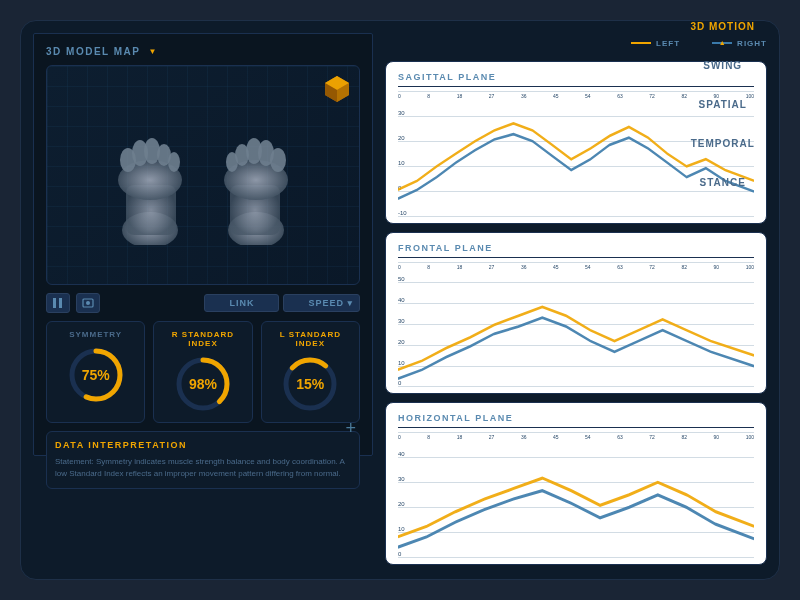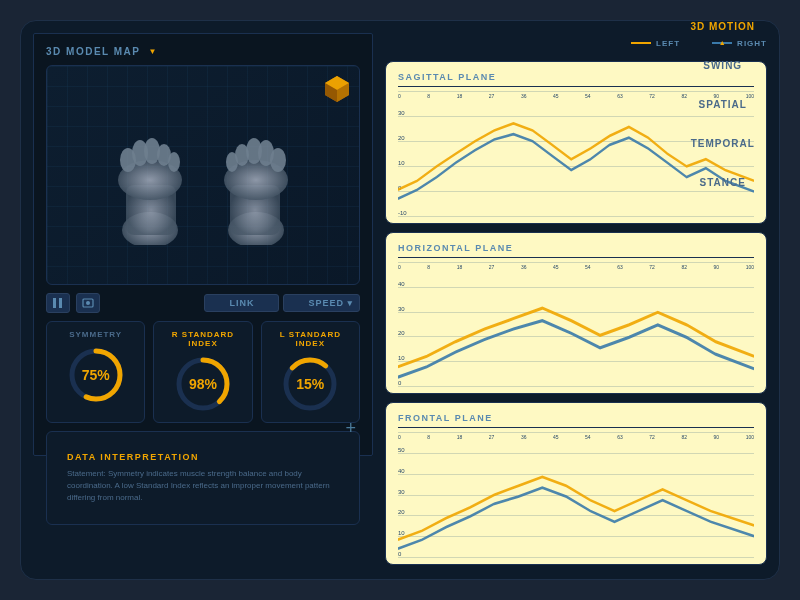--- a/index.html
+++ b/index.html
@@ -215,21 +215,21 @@
       display: flex;
       align-items: center;
       justify-content: center;
       font-size: 14px;
       font-weight: 700;
       color: #f0a500;
     }
     
     .interpretation-section {
       margin-top: 8px;
-      padding: 20px;
+      padding: 8px;
       background: #0d1b2a;
       border: 1px solid #1a3050;
       border-radius: 6px;
     }
     .interp-title {
       font-size: 9px;
       font-weight: 700;
       letter-spacing: 1.5px;
       color: #f0a500;
       text-transform: uppercase;
@@ -278,21 +278,21 @@
       text-transform: uppercase;
     }
     .legend-line {
       width: 20px;
       height: 2px;
     }
     .legend-line.left { background: #f0a500; }
     .legend-line.right { background: #3a7aaa; }
     .chart-section {
       flex: 1;
-      background: #fef9c3;
+      background: #ffffff;
       border: 1px solid #1a3050;
       border-radius: 8px;
       padding: 10px 12px 6px;
       display: flex;
       flex-direction: column;
     }
     .chart-title {
       font-size: 9px;
       font-weight: 700;
       letter-spacing: 1.5px;
@@ -535,20 +535,65 @@
           <span class="chart-x-label">63</span>
           <span class="chart-x-label">72</span>
           <span class="chart-x-label">82</span>
           <span class="chart-x-label">90</span>
           <span class="chart-x-label">100</span>
         </div>
       </div>
     </div>
 
     <div class="chart-section">
+      <div class="chart-title">FRONTAL PLANE</div>
+      <div class="chart-area">
+        <div class="chart-grid">
+          <div class="chart-grid-line"></div>
+          <div class="chart-grid-line">
+              <span class="chart-y-label">50</span>
+            </div>
+          <div class="chart-grid-line">
+              <span class="chart-y-label">40</span>
+            </div>
+          <div class="chart-grid-line">
+              <span class="chart-y-label">30</span>
+            </div>
+          <div class="chart-grid-line">
+              <span class="chart-y-label">20</span>
+            </div>
+          <div class="chart-grid-line">
+              <span class="chart-y-label">10</span>
+            </div>
+          <div class="chart-grid-line">
+              <span class="chart-y-label">0</span>
+            </div>
+        </div>
+        <svg class="chart-line-svg" viewBox="0 0 370 70" preserveAspectRatio="none">
+          <polyline points="0,60 25,55 50,48 75,42 100,35 125,30 150,25 175,30 200,38 225,44 250,38 275,32 300,38 325,44 370,52" fill="none" stroke="#f0a500" stroke-width="1.5" opacity="0.9"></polyline>
+          <polyline points="0,65 25,60 50,53 75,47 100,40 125,36 150,31 175,36 200,44 225,50 250,44 275,38 300,44 325,50 370,58" fill="none" stroke="#3a7aaa" stroke-width="1.5" opacity="0.9"></polyline>
+        </svg>
+        <div class="chart-x-labels">
+          <span class="chart-x-label">0</span>
+          <span class="chart-x-label">8</span>
+          <span class="chart-x-label">18</span>
+          <span class="chart-x-label">27</span>
+          <span class="chart-x-label">36</span>
+          <span class="chart-x-label">45</span>
+          <span class="chart-x-label">54</span>
+          <span class="chart-x-label">63</span>
+          <span class="chart-x-label">72</span>
+          <span class="chart-x-label">82</span>
+          <span class="chart-x-label">90</span>
+          <span class="chart-x-label">100</span>
+        </div>
+      </div>
+    </div>
+
+    <div class="chart-section">
       <div class="chart-title">HORIZONTAL PLANE</div>
       <div class="chart-area">
         <div class="chart-grid">
           <div class="chart-grid-line"></div>
           <div class="chart-grid-line">
               <span class="chart-y-label">40</span>
             </div>
           <div class="chart-grid-line">
               <span class="chart-y-label">30</span>
             </div>
@@ -575,60 +620,15 @@
           <span class="chart-x-label">45</span>
           <span class="chart-x-label">54</span>
           <span class="chart-x-label">63</span>
           <span class="chart-x-label">72</span>
           <span class="chart-x-label">82</span>
           <span class="chart-x-label">90</span>
           <span class="chart-x-label">100</span>
         </div>
       </div>
     </div>
-
-    <div class="chart-section">
-      <div class="chart-title">FRONTAL PLANE</div>
-      <div class="chart-area">
-        <div class="chart-grid">
-          <div class="chart-grid-line"></div>
-          <div class="chart-grid-line">
-              <span class="chart-y-label">50</span>
-            </div>
-          <div class="chart-grid-line">
-              <span class="chart-y-label">40</span>
-            </div>
-          <div class="chart-grid-line">
-              <span class="chart-y-label">30</span>
-            </div>
-          <div class="chart-grid-line">
-              <span class="chart-y-label">20</span>
-            </div>
-          <div class="chart-grid-line">
-              <span class="chart-y-label">10</span>
-            </div>
-          <div class="chart-grid-line">
-              <span class="chart-y-label">0</span>
-            </div>
-        </div>
-        <svg class="chart-line-svg" viewBox="0 0 370 70" preserveAspectRatio="none">
-          <polyline points="0,60 25,55 50,48 75,42 100,35 125,30 150,25 175,30 200,38 225,44 250,38 275,32 300,38 325,44 370,52" fill="none" stroke="#f0a500" stroke-width="1.5" opacity="0.9"></polyline>
-          <polyline points="0,65 25,60 50,53 75,47 100,40 125,36 150,31 175,36 200,44 225,50 250,44 275,38 300,44 325,50 370,58" fill="none" stroke="#3a7aaa" stroke-width="1.5" opacity="0.9"></polyline>
-        </svg>
-        <div class="chart-x-labels">
-          <span class="chart-x-label">0</span>
-          <span class="chart-x-label">8</span>
-          <span class="chart-x-label">18</span>
-          <span class="chart-x-label">27</span>
-          <span class="chart-x-label">36</span>
-          <span class="chart-x-label">45</span>
-          <span class="chart-x-label">54</span>
-          <span class="chart-x-label">63</span>
-          <span class="chart-x-label">72</span>
-          <span class="chart-x-label">82</span>
-          <span class="chart-x-label">90</span>
-          <span class="chart-x-label">100</span>
-        </div>
-      </div>
-    </div>
   </div>
 
 </div>
 
 </body></html>

